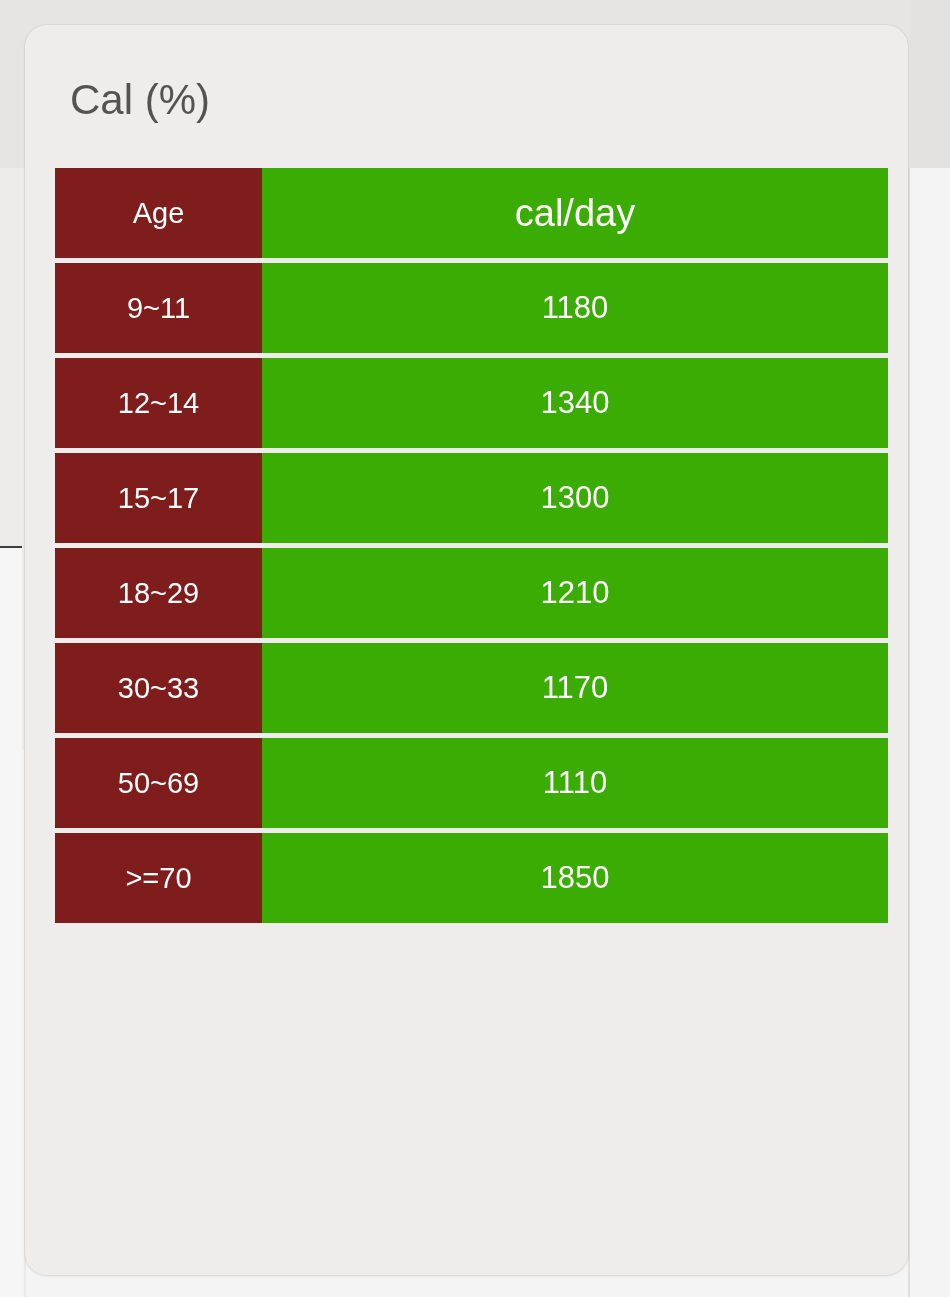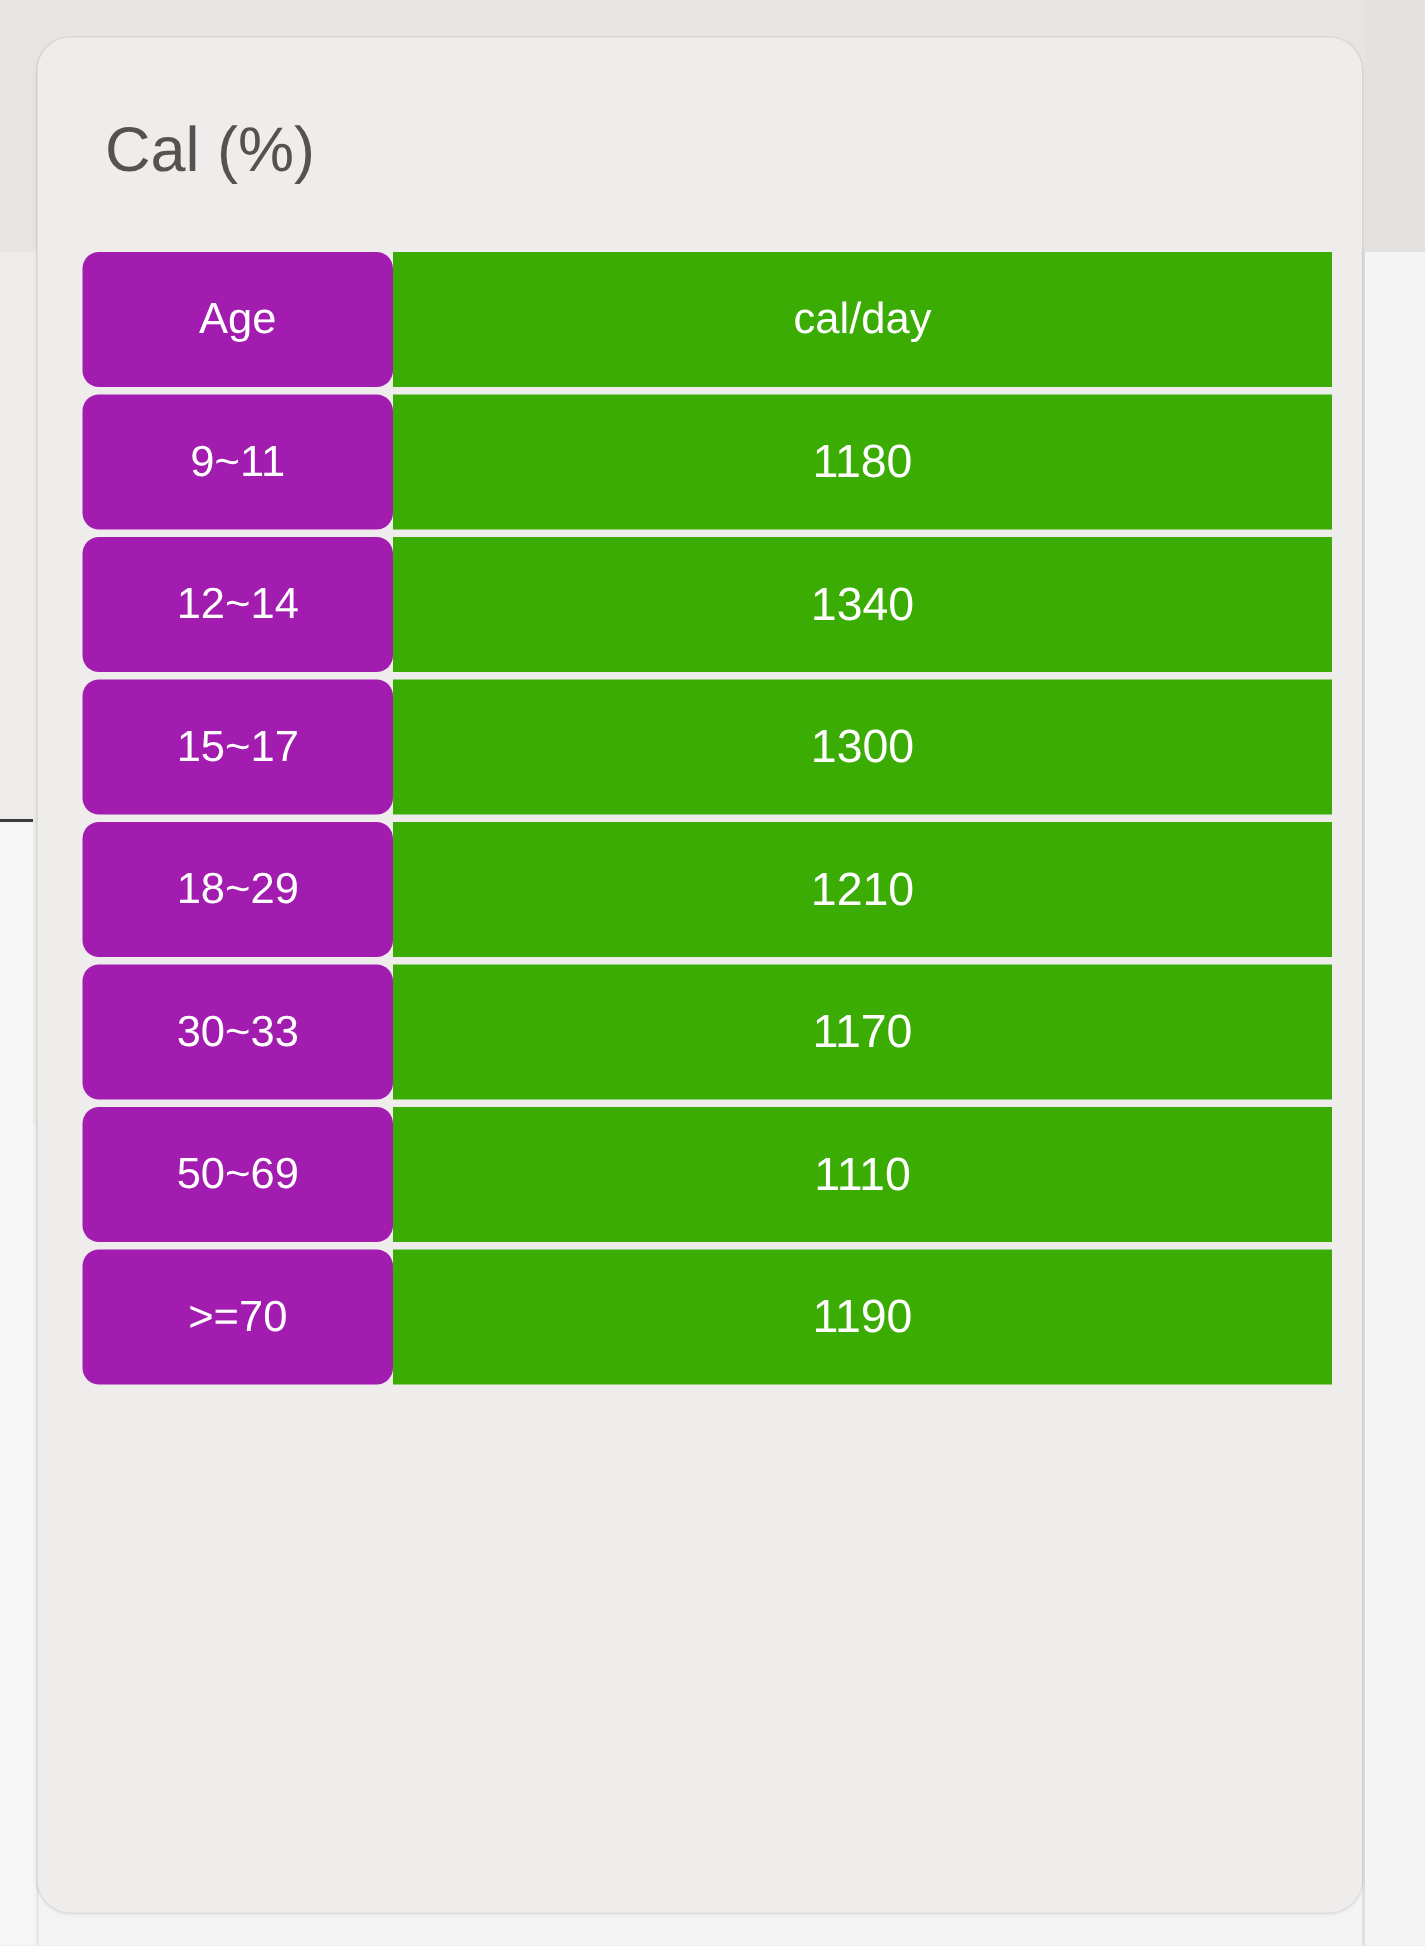--- a/index.html
+++ b/index.html
@@ -119,37 +119,36 @@
     vertical-align: middle;
     text-align: center;
     color: #ffffff;
     font-weight: 400;
     padding: 0;
     border: 0;
   }
 
   .col-age {
     width: 207px;
-    background: #a21caf;
+    background: #7f1d1d;
     font-size: 29px;
-    border-radius: 11px;
   }
 
   .col-val {
     width: 626px;
     background: #3aac03;
     font-size: 31px;
     border-left: 2px solid #ffffff;
   }
 
   .data-table thead .col-age,
   .data-table thead .col-val {
     font-size: 29px;
   }
-  .data-table thead .col-val { font-size: 29px; }
+  .data-table thead .col-val { font-size: 38px; }
 
   .data-table tbody tr:first-child td { }
 </style>
 </head>
 <body>
 
 <div class="bg-layer bg-panel-lower"></div>
 <div class="bg-layer bg-panel-mid"></div>
 <div class="bg-layer bg-panel-rightcol"></div>
 <div class="bg-layer bg-divider-vert"></div>
@@ -189,19 +188,19 @@
           <tr>
             <td class="col-age">30~33</td>
             <td class="col-val">1170</td>
           </tr>
           <tr>
             <td class="col-age">50~69</td>
             <td class="col-val">1110</td>
           </tr>
           <tr>
             <td class="col-age">&gt;=70</td>
-            <td class="col-val">1190</td>
+            <td class="col-val">1850</td>
           </tr>
         </tbody>
     </table>
   </div>
 
 </div>
 
 </body></html>

